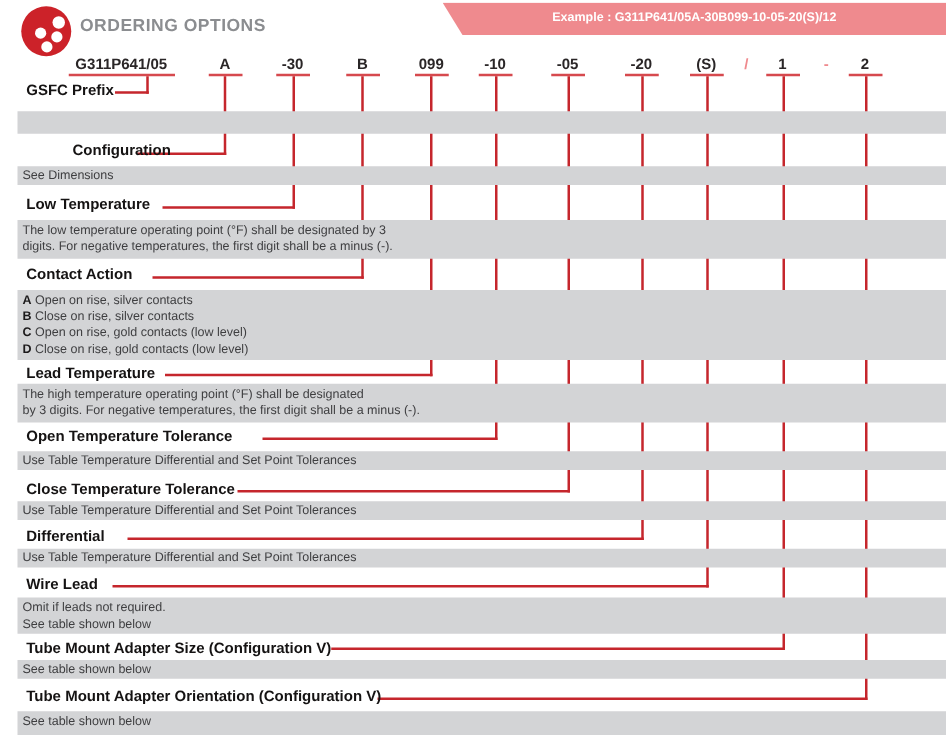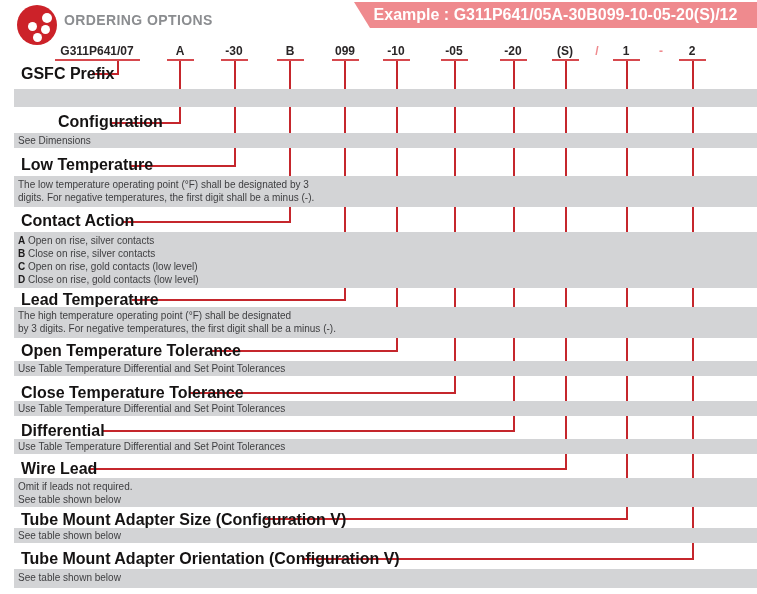--- a/index.html
+++ b/index.html
@@ -13,54 +13,54 @@
   
   .logo{position:absolute;left:17px;top:5px;width:40px;height:40px;background:#cc2229;border-radius:50%;}
   .logo .dot{position:absolute;background:#ffffff;border-radius:50%;width:9px;height:9px;}
   .logo .d1{left:25px;top:8px;width:10px;height:10px;}
   .logo .d2{left:11px;top:17px;}
   .logo .d3{left:24px;top:20px;}
   .logo .d4{left:16px;top:28px;}
   .page-title{position:absolute;left:64px;top:12px;font-size:14px;font-weight:bold;color:#8b8d90;letter-spacing:.4px;}
   .banner{
     position:absolute;left:354px;top:2px;width:403px;height:26px;
-    background:#ef8a8e;color:#ffffff;font-size:16px;font-weight:bold;
+    background:#ef8a8e;color:#ffffff;font-size:10px;font-weight:bold;
     line-height:26px;text-align:center;
     clip-path:polygon(0 0,100% 0,100% 100%,16px 100%);
   }
   
   .seg{position:absolute;top:44px;height:14px;font-size:12px;font-weight:bold;color:#2a2627;text-align:center;width:60px;}
   .seg.sep{color:#ef8a8e;}
   .seg-underline{position:absolute;top:59px;height:2px;background:#d6494e;}
   
   .lv{position:absolute;width:2px;background:#c5262c;}
   .lh{position:absolute;height:2px;background:#c5262c;}
   
-  .stitle{position:absolute;left:21px;font-size:16px;font-weight:bold;color:#151313;white-space:nowrap;}
+  .stitle{position:absolute;left:21px;font-size:12px;font-weight:bold;color:#151313;white-space:nowrap;}
   
   .bar{position:absolute;left:14px;width:755px;background:#d3d4d6;color:#3e3e40;font-size:10px;box-sizing:border-box;padding:2px 0 0 4px;}
   .bar .ln{line-height:13px;white-space:nowrap;}
   .bar.single{display:flex;align-items:center;padding-top:0;}
   .bar b{color:#1c1a1b;}
 </style>
 </head>
 <body>
 
 <div id="page">
 
   <div class="logo">
     <div class="dot d1"></div>
     <div class="dot d2"></div>
     <div class="dot d3"></div>
     <div class="dot d4"></div>
   </div>
   <div class="page-title">ORDERING OPTIONS</div>
   <div class="banner">Example : G311P641/05A-30B099-10-05-20(S)/12</div>
 
-  <div class="seg" style="left:37px;width:120px;">G311P641/07</div>
+  <div class="seg" style="left:37px;width:120px;">G311P641/05</div>
   <div class="seg" style="left:150px;">A</div>
   <div class="seg" style="left:204px;">-30</div>
   <div class="seg" style="left:260px;">B</div>
   <div class="seg" style="left:315px;text-align:center;">099</div>
   <div class="seg" style="left:366px;">-10</div>
   <div class="seg" style="left:424px;">-05</div>
   <div class="seg" style="left:483px;">-20</div>
   <div class="seg" style="left:535px;">(S)</div>
   <div class="seg sep" style="left:567px;">/</div>
   <div class="seg" style="left:596px;">1</div>

